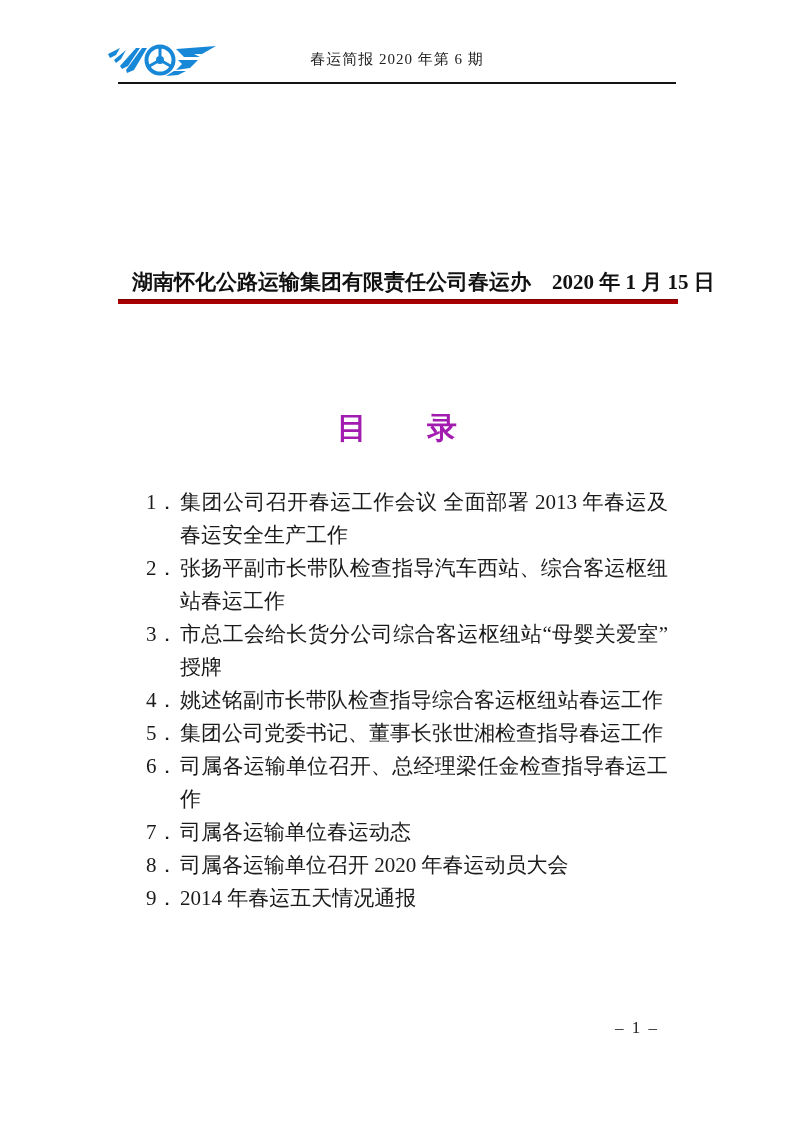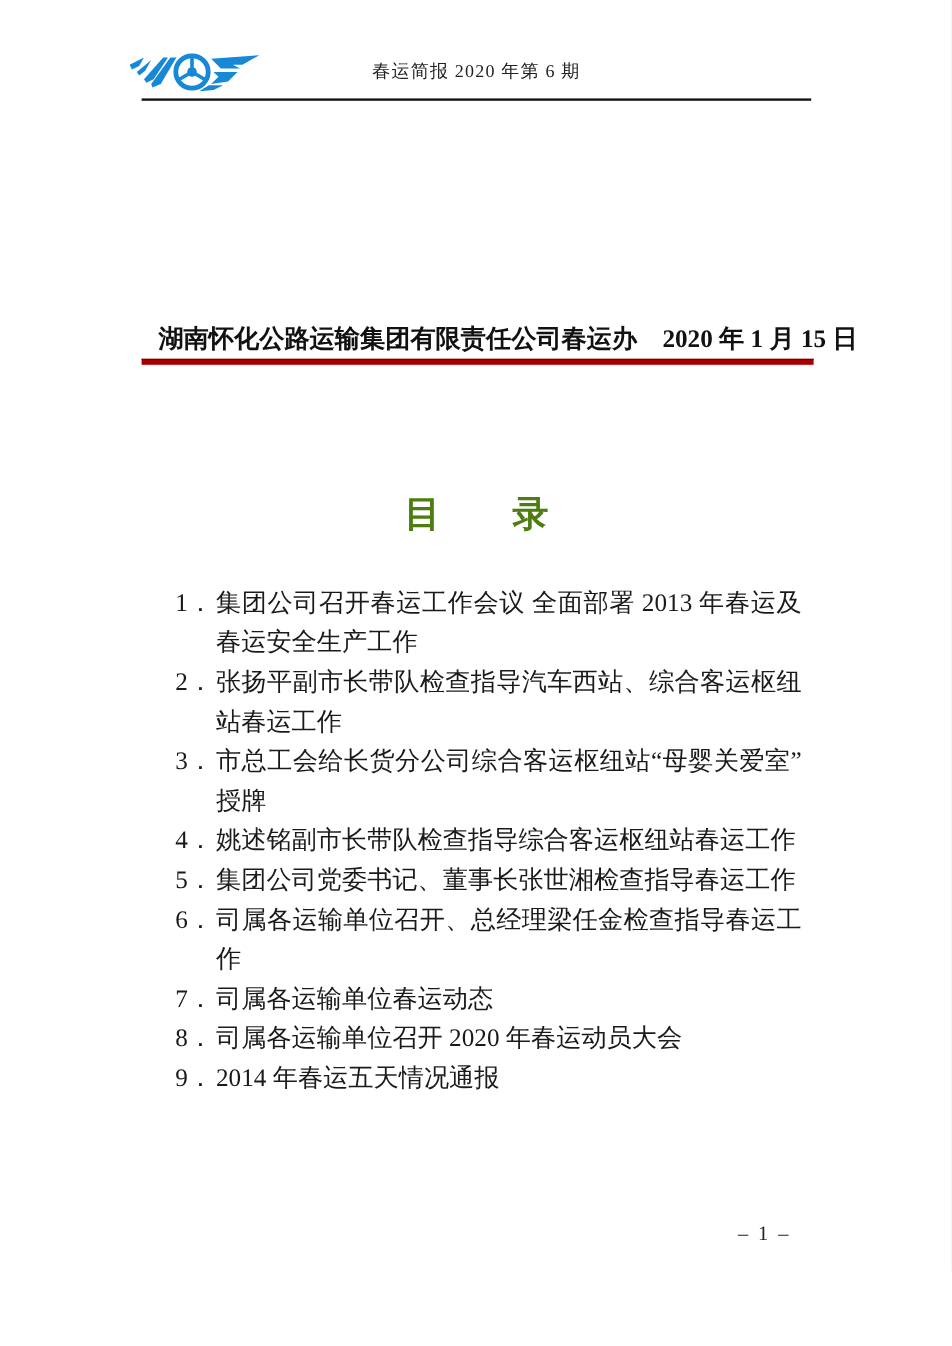--- a/index.html
+++ b/index.html
@@ -41,21 +41,21 @@
     text-align:center; font-size:21px; font-weight:bold; color:#111;
     white-space:nowrap;
   }
   .red-rule {
     position:absolute; left:118px; top:299px; width:560px;
     height:4px; background:#a80000; border-top:1px solid #7a0000;
   }
   
   .toc-heading {
     position:absolute; left:118px; top:408px; width:558px;
-    text-align:center; font-size:30px; font-weight:bold; color:#4d7c0f;
+    text-align:center; font-size:30px; font-weight:bold; color:#a21caf;
   }
   .toc-list {
     position:absolute; left:146px; top:486px; width:522px;
     font-size:21px; line-height:33px; color:#1a1a1a;
   }
   .toc-item { display:flex; align-items:flex-start; }
   .toc-item .num { flex:0 0 34px; }
   .toc-item .txt { flex:1 1 auto; text-align:justify; }
   
   .page-number {

